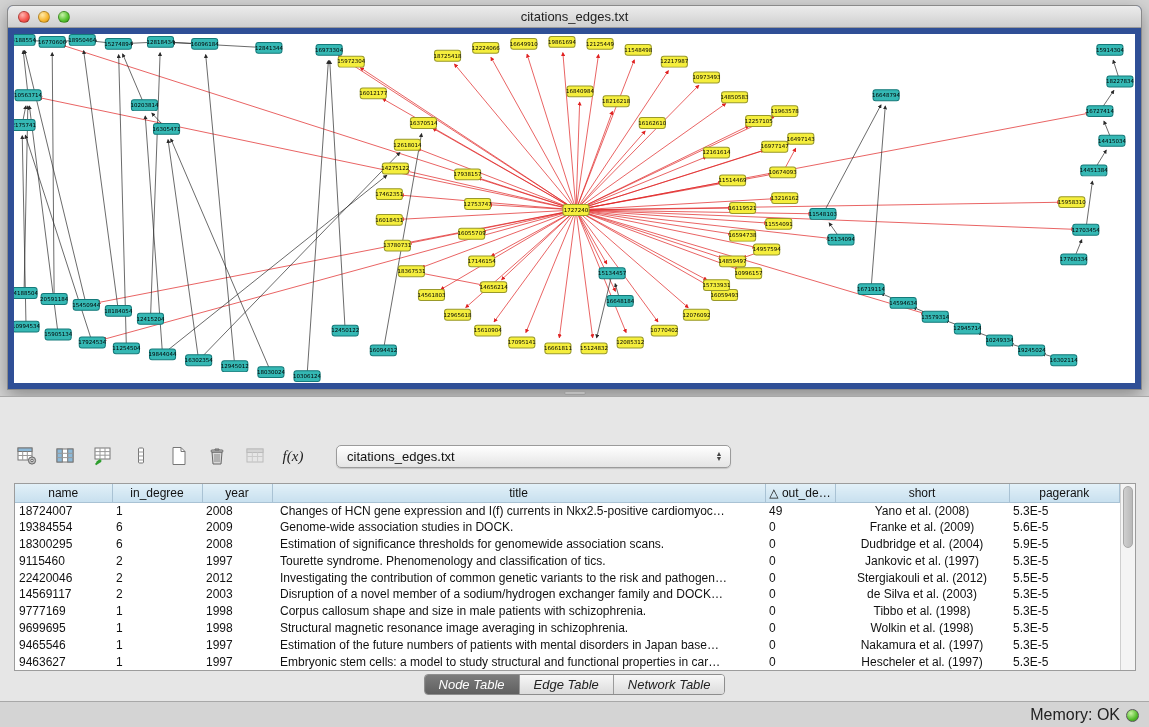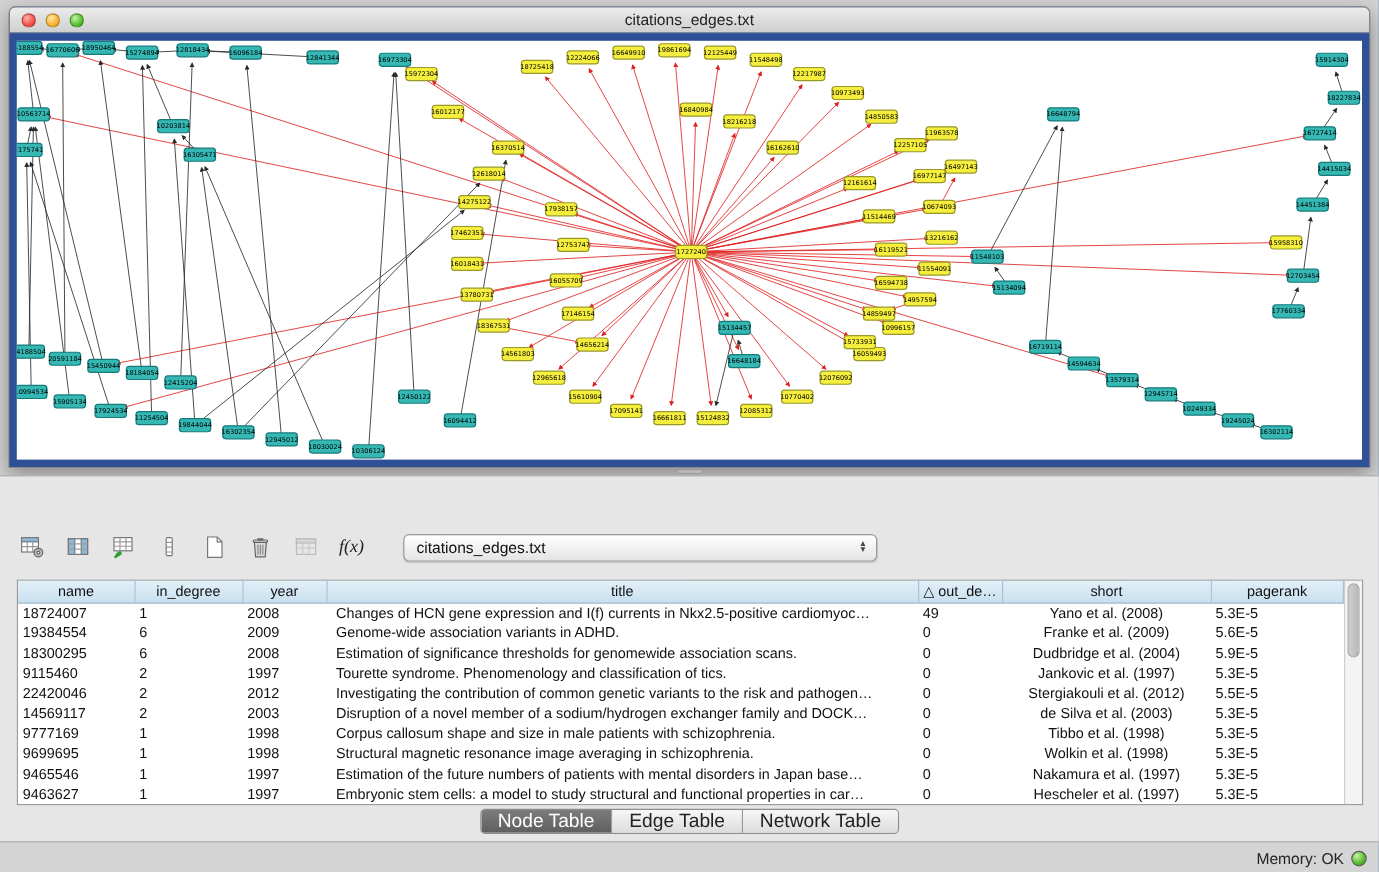--- a/index.html
+++ b/index.html
@@ -57,29 +57,29 @@
   table.data td { height:16px; padding:0 4px; white-space:nowrap; overflow:hidden; color:#111; }
   table.data td.c-title { padding-left:8px; }
   table.data td.c-short { text-align:center; }
   .vscroll { width:15px; background:#f4f4f4; border-left:1px solid #cfcfcf; position:relative; }
   .vscroll .thumb { position:absolute; left:2px; right:2px; top:2px; height:62px; border-radius:6px;
     background:linear-gradient(90deg,#cfcfcf,#b9b9b9); border:1px solid #a8a8a8; }
 
   .tabs { position:absolute; left:50%; top:277px; transform:translateX(-50%);
     display:flex; border:1px solid #8d8d8d; border-radius:4px; overflow:hidden; height:21px;
     box-shadow:inset 0 1px 0 rgba(255,255,255,.6); }
-  .tab { font-size:16px; padding:0 14px; display:flex; align-items:center;
-    background:linear-gradient(#f7f7f7,#dcdcdc); color:#222; border-right:1px solid #9a9a9a; }
+  .tab { font-size:13px; padding:0 14px; display:flex; align-items:center;
+    background:linear-gradient(#f7f7f7,#dcdcdc); color:#222; border-right:1px solid #9a9a9a;font-style:italic; }
   .tab:last-child { border-right:none; }
   .tab.active { background:linear-gradient(#7c7c7c,#5f5f5f); color:#fff; }
 
   
   .statusbar { position:absolute; left:0; bottom:0; width:1149px; height:24px;
     display:flex; align-items:center; justify-content:flex-end; padding-right:10px; gap:6px; }
-  .mem-label { font-size:13px; color:#222; }
+  .mem-label { font-size:16px; color:#222; }
   .mem-dot { width:13px; height:13px; border-radius:50%; border:1px solid #5a5a5a;
     background:radial-gradient(circle at 35% 30%, #c9f3a4, #53bb2b 60%, #2f8f12); }
 
   .icon-svg { display:block; }
 </style>
 </head>
 <body>
 
 <div class="net-window">
   <div class="titlebar">
@@ -720,21 +720,21 @@
             <td class="c-year">2008</td>
             <td class="c-title">Changes of HCN gene expression and I(f) currents in Nkx2.5-positive cardiomyoc…</td>
             <td class="c-out">49</td>
             <td class="c-short">Yano et al. (2008)</td>
             <td class="c-pr">5.3E-5</td>
           </tr>
           <tr>
             <td class="c-name">19384554</td>
             <td class="c-indeg">6</td>
             <td class="c-year">2009</td>
-            <td class="c-title">Genome-wide association variants in ADHD.</td>
+            <td class="c-title">Genome-wide association studies in DOCK.</td>
             <td class="c-out">0</td>
             <td class="c-short">Franke et al. (2009)</td>
             <td class="c-pr">5.6E-5</td>
           </tr>
           <tr>
             <td class="c-name">18300295</td>
             <td class="c-indeg">6</td>
             <td class="c-year">2008</td>
             <td class="c-title">Estimation of significance thresholds for genomewide association scans.</td>
             <td class="c-out">0</td>

